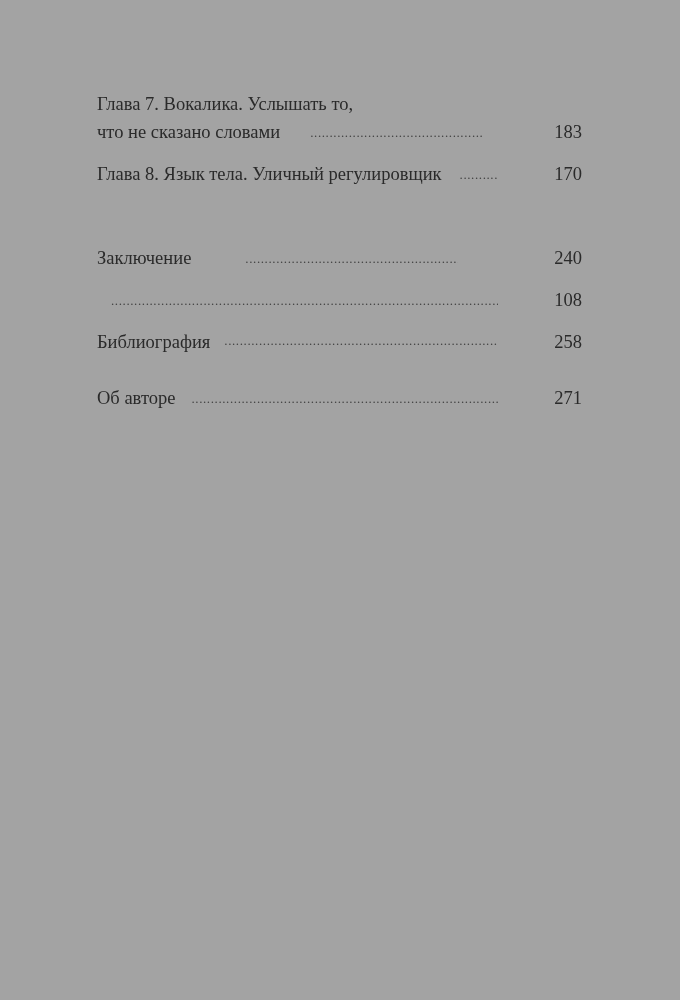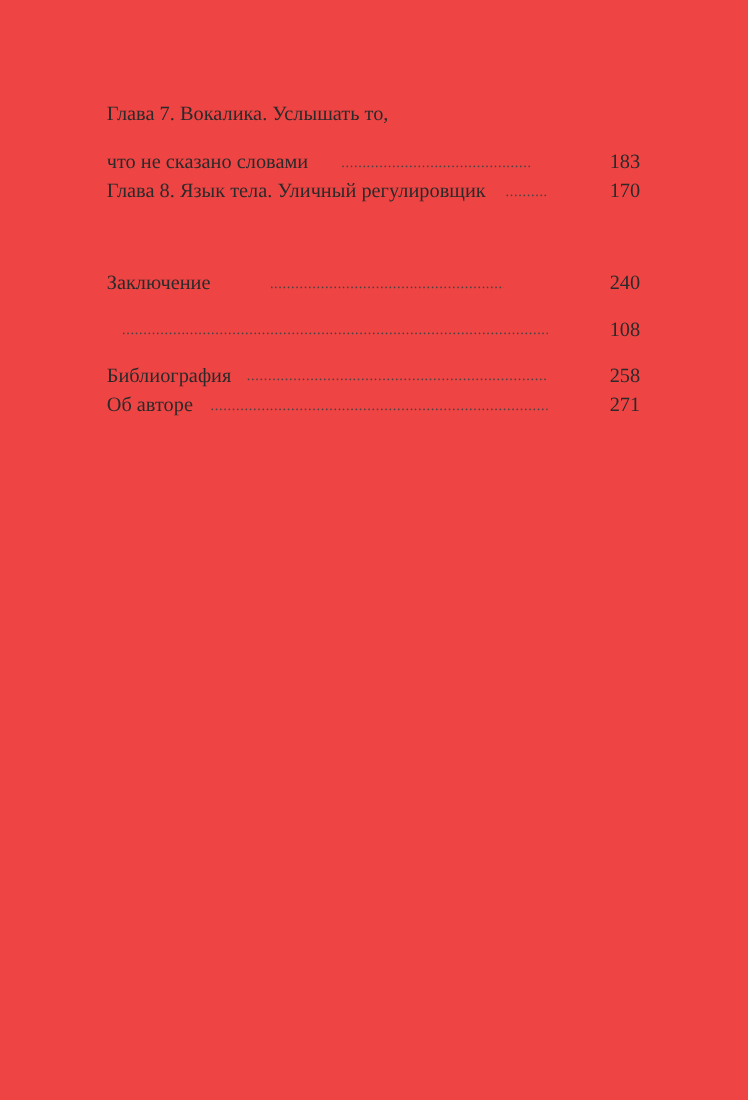--- a/index.html
+++ b/index.html
@@ -1,37 +1,37 @@
 <!DOCTYPE html>
 <html><head>
 <meta charset="utf-8">
 <style>
   html, body { margin:0; padding:0; background:#ffffff; }
   body { width:680px; height:1000px; position:relative; overflow:hidden;
          font-family:"DejaVu Serif","Liberation Serif",serif; color:#2a2a2a; }
-  .page { position:absolute; left:0; top:0; width:680px; height:1000px; background:#ef4444; }
+  .page { position:absolute; left:0; top:0; width:680px; height:1000px; background:#a3a3a3; }
   .toc { position:absolute; left:97px; width:485px; top:0; }
   .line { position:absolute; left:0; width:485px; height:24px; font-family:"Liberation Serif",serif;
           font-size:18.5px; line-height:24px; display:flex; align-items:baseline; white-space:nowrap; }
   .title { flex:0 0 auto; }
   .leader { flex:1 1 auto; overflow:hidden; margin:0 12px 0 14px; font-size:13px; letter-spacing:0.6px;
             color:#444; position:relative; top:-1px; }
   .leader::before { content:"........................................................................................................................................................................"; }
   .pagenum { flex:0 0 auto; text-align:right;margin-left:44px; }
 </style>
 </head>
 <body>
 
 <div class="page">
   <div class="toc">
 
     <div class="line" style="top:92px;">
       <span class="title">Глава 7. Вокалика. Услышать то,</span>
     </div>
-    <div class="line" style="top:136px;gap:16px;">
+    <div class="line" style="top:120px;gap:16px;">
       <span class="title">что не сказано словами</span>
       <span class="leader"></span>
       <span class="pagenum">183</span>
     </div>
 
     <div class="line" style="top:162px;justify-content:center;">
       <span class="title">Глава 8. Язык тела. Уличный регулировщик</span>
       <span class="leader" style="margin-left:18px;"></span>
       <span class="pagenum">170</span>
     </div>
@@ -46,20 +46,20 @@
       <span class="leader"></span>
       <span class="pagenum">108</span>
     </div>
 
     <div class="line" style="top:330px;align-items:center;">
       <span class="title">Библиография</span>
       <span class="leader"></span>
       <span class="pagenum">258</span>
     </div>
 
-    <div class="line" style="top:357px;">
+    <div class="line" style="top:386px;">
       <span class="title">Об авторе</span>
       <span class="leader" style="margin-left:16px;"></span>
       <span class="pagenum">271</span>
     </div>
 
   </div>
 </div>
 
 </body></html>

